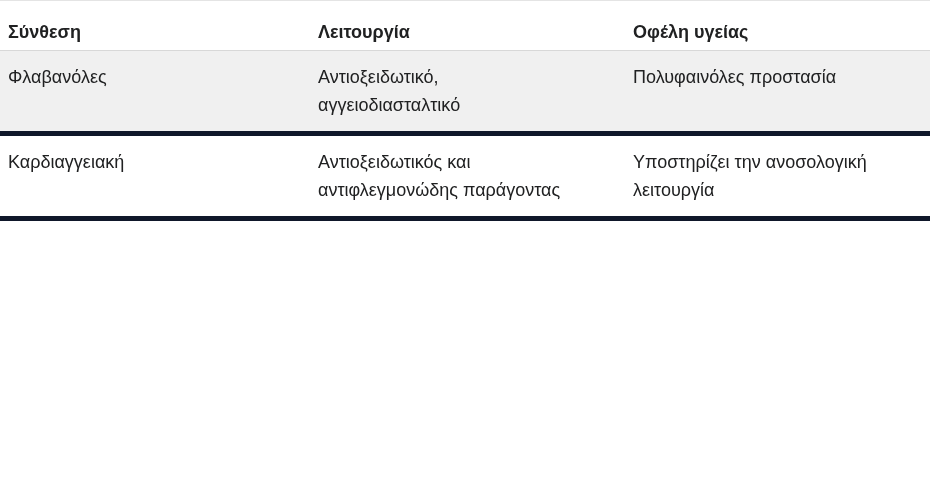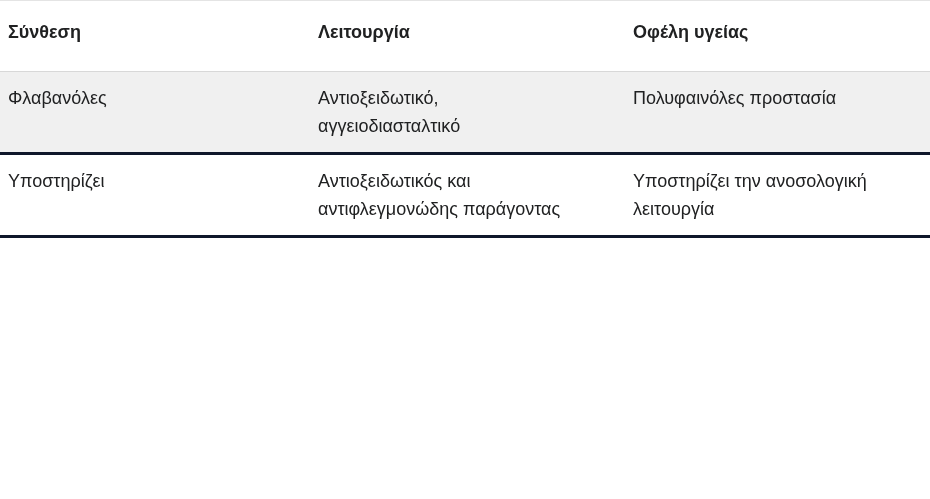--- a/index.html
+++ b/index.html
@@ -29,26 +29,26 @@
     font-size: 18px;
     line-height: 28px;
     padding: 12px 26px 12px 8px;
     white-space: pre-line;      
     overflow-wrap: break-word;
   }
   th {
     font-weight: 700;
     white-space: normal;
     padding-top: 17px;
-    padding-bottom: 25px;
+    padding-bottom: 4px;
     border-bottom: 1px solid #d8d8d8;
     background: #ffffff;
   }
   tbody tr.data-row {
-    border-bottom: 3px solid #0f172a;
+    border-bottom: 5px solid #0f172a;
     background: #ffffff;
   }
   tbody tr.data-row:nth-child(odd) {
     background: #f0f0f0;
   }
 </style>
 </head>
 <body>
 
 <table class="nutrients">
@@ -65,20 +65,20 @@
     </tr>
   </thead>
   <tbody>
     <tr class="data-row">
       <td>Φλαβανόλες</td>
       <td>Αντιοξειδωτικό,
 αγγειοδιασταλτικό</td>
       <td>Πολυφαινόλες προστασία</td>
     </tr>
     <tr class="data-row">
-      <td>Υποστηρίζει</td>
+      <td>Καρδιαγγειακή</td>
       <td>Αντιοξειδωτικός και
 αντιφλεγμονώδης παράγοντας</td>
       <td>Υποστηρίζει την ανοσολογική
 λειτουργία</td>
     </tr>
   </tbody>
 </table>
 
 </body></html>

